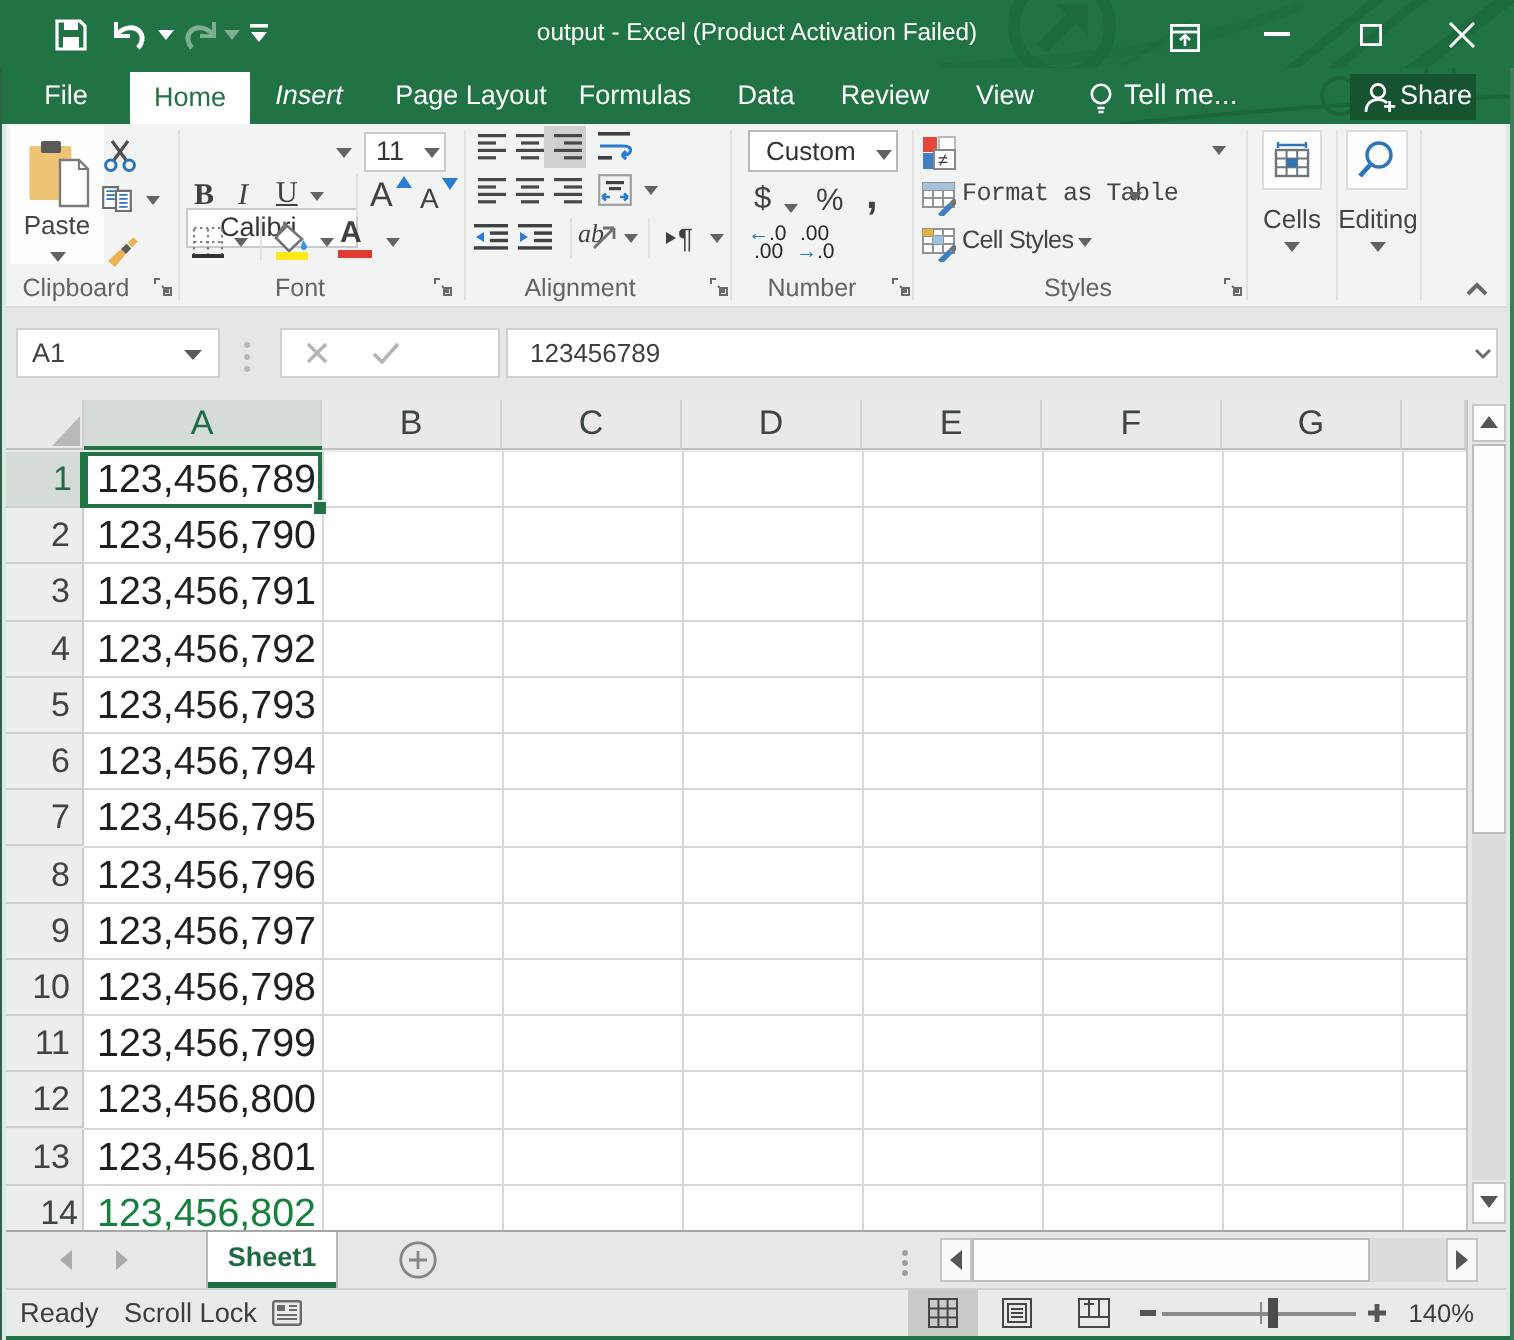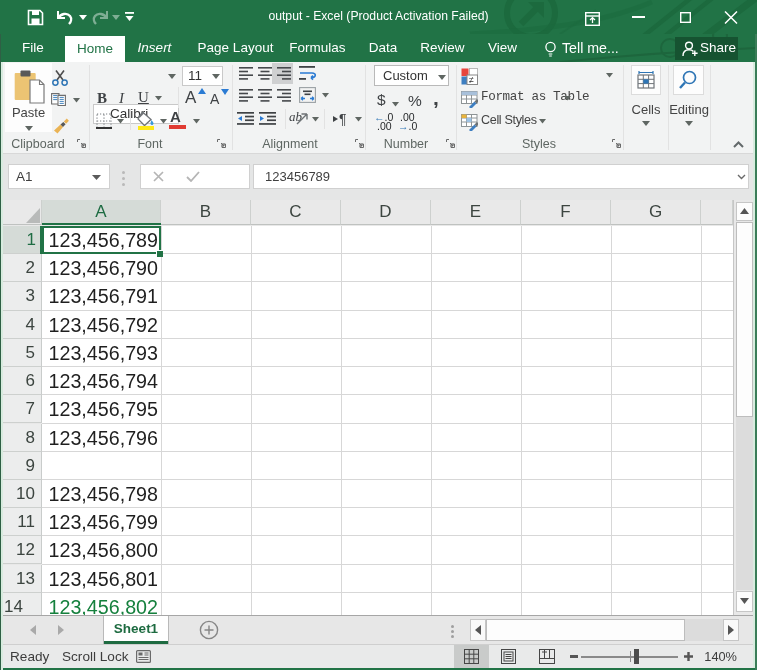--- a/index.html
+++ b/index.html
@@ -421,29 +421,30 @@
  <div class="abs" style="left:42px;top:110.6px;width:119px;height:28.2px;text-align:right;padding-right:3px;box-sizing:border-box;font-size:19.7px;color:#1f1f1f;line-height:28.2px;">123,456,792</div>
  <div class="abs" style="left:2px;top:138.8px;width:40px;height:28.2px;background:#eceded;border-bottom:1px solid #cdd0ce;border-right:1px solid #c9cccb;box-sizing:border-box;text-align:right;padding-right:6px;font-size:17px;color:#3c4540;line-height:28.2px;">5</div>
  <div class="abs" style="left:42px;top:138.8px;width:119px;height:28.2px;text-align:right;padding-right:3px;box-sizing:border-box;font-size:19.7px;color:#1f1f1f;line-height:28.2px;">123,456,793</div>
  <div class="abs" style="left:2px;top:167.1px;width:40px;height:28.2px;background:#eceded;border-bottom:1px solid #cdd0ce;border-right:1px solid #c9cccb;box-sizing:border-box;text-align:right;padding-right:6px;font-size:17px;color:#3c4540;line-height:28.2px;">6</div>
  <div class="abs" style="left:42px;top:167.1px;width:119px;height:28.2px;text-align:right;padding-right:3px;box-sizing:border-box;font-size:19.7px;color:#1f1f1f;line-height:28.2px;">123,456,794</div>
  <div class="abs" style="left:2px;top:195.3px;width:40px;height:28.2px;background:#eceded;border-bottom:1px solid #cdd0ce;border-right:1px solid #c9cccb;box-sizing:border-box;text-align:right;padding-right:6px;font-size:17px;color:#3c4540;line-height:28.2px;">7</div>
  <div class="abs" style="left:42px;top:195.3px;width:119px;height:28.2px;text-align:right;padding-right:3px;box-sizing:border-box;font-size:19.7px;color:#1f1f1f;line-height:28.2px;">123,456,795</div>
  <div class="abs" style="left:2px;top:223.5px;width:40px;height:28.2px;background:#eceded;border-bottom:1px solid #cdd0ce;border-right:1px solid #c9cccb;box-sizing:border-box;text-align:right;padding-right:6px;font-size:17px;color:#3c4540;line-height:28.2px;">8</div>
  <div class="abs" style="left:42px;top:223.5px;width:119px;height:28.2px;text-align:right;padding-right:3px;box-sizing:border-box;font-size:19.7px;color:#1f1f1f;line-height:28.2px;">123,456,796</div>
  <div class="abs" style="left:2px;top:251.7px;width:40px;height:28.2px;background:#eceded;border-bottom:1px solid #cdd0ce;border-right:1px solid #c9cccb;box-sizing:border-box;text-align:right;padding-right:6px;font-size:17px;color:#3c4540;line-height:28.2px;">9</div>
+ <div class="abs" style="left:42px;top:251.7px;width:119px;height:28.2px;text-align:right;padding-right:3px;box-sizing:border-box;font-size:19.7px;color:#1f1f1f;line-height:28.2px;">123,456,797</div>
  <div class="abs" style="left:2px;top:279.9px;width:40px;height:28.2px;background:#eceded;border-bottom:1px solid #cdd0ce;border-right:1px solid #c9cccb;box-sizing:border-box;text-align:right;padding-right:6px;font-size:17px;color:#3c4540;line-height:28.2px;">10</div>
  <div class="abs" style="left:42px;top:279.9px;width:119px;height:28.2px;text-align:right;padding-right:3px;box-sizing:border-box;font-size:19.7px;color:#1f1f1f;line-height:28.2px;">123,456,798</div>
  <div class="abs" style="left:2px;top:308.1px;width:40px;height:28.2px;background:#eceded;border-bottom:1px solid #cdd0ce;border-right:1px solid #c9cccb;box-sizing:border-box;text-align:right;padding-right:6px;font-size:17px;color:#3c4540;line-height:28.2px;">11</div>
  <div class="abs" style="left:42px;top:308.1px;width:119px;height:28.2px;text-align:right;padding-right:3px;box-sizing:border-box;font-size:19.7px;color:#1f1f1f;line-height:28.2px;">123,456,799</div>
  <div class="abs" style="left:2px;top:336.3px;width:40px;height:28.2px;background:#eceded;border-bottom:1px solid #cdd0ce;border-right:1px solid #c9cccb;box-sizing:border-box;text-align:right;padding-right:6px;font-size:17px;color:#3c4540;line-height:28.2px;">12</div>
  <div class="abs" style="left:42px;top:336.3px;width:119px;height:28.2px;text-align:right;padding-right:3px;box-sizing:border-box;font-size:19.7px;color:#1f1f1f;line-height:28.2px;">123,456,800</div>
  <div class="abs" style="left:2px;top:364.5px;width:40px;height:28.2px;background:#eceded;border-bottom:1px solid #cdd0ce;border-right:1px solid #c9cccb;box-sizing:border-box;text-align:right;padding-right:6px;font-size:17px;color:#3c4540;line-height:28.2px;">13</div>
  <div class="abs" style="left:42px;top:364.5px;width:119px;height:28.2px;text-align:right;padding-right:3px;box-sizing:border-box;font-size:19.7px;color:#1f1f1f;line-height:28.2px;">123,456,801</div>
- <div class="abs" style="left:2px;top:392.7px;width:40px;height:28.2px;background:#eceded;border-bottom:1px solid #cdd0ce;border-right:1px solid #c9cccb;box-sizing:border-box;text-align:right;padding-right:18px;font-size:17px;color:#3c4540;line-height:28.2px;">14</div>
+ <div class="abs" style="left:2px;top:392.7px;width:40px;height:28.2px;background:#eceded;border-bottom:1px solid #cdd0ce;border-right:1px solid #c9cccb;box-sizing:border-box;text-align:right;padding-right:2px;font-size:17px;color:#3c4540;line-height:28.2px;">14</div>
  <div class="abs" style="left:42px;top:392.7px;width:119px;height:28.2px;text-align:right;padding-right:3px;box-sizing:border-box;font-size:19.7px;color:#15803d;line-height:28.2px;">123,456,802</div>
  <div class="abs" style="left:161px;top:26px;width:1px;height:389px;background:#d7d7d7;"></div>
  <div class="abs" style="left:251px;top:26px;width:1px;height:389px;background:#d7d7d7;"></div>
  <div class="abs" style="left:341px;top:26px;width:1px;height:389px;background:#d7d7d7;"></div>
  <div class="abs" style="left:431px;top:26px;width:1px;height:389px;background:#d7d7d7;"></div>
  <div class="abs" style="left:521px;top:26px;width:1px;height:389px;background:#d7d7d7;"></div>
  <div class="abs" style="left:611px;top:26px;width:1px;height:389px;background:#d7d7d7;"></div>
  <div class="abs" style="left:701px;top:26px;width:1px;height:389px;background:#d7d7d7;"></div>
  <div class="abs" style="left:733px;top:0px;width:1px;height:415px;background:#c6c6c6;"></div>
  <div class="abs" style="left:42px;top:53.2px;width:691px;height:1px;background:#d7d7d7;"></div>

